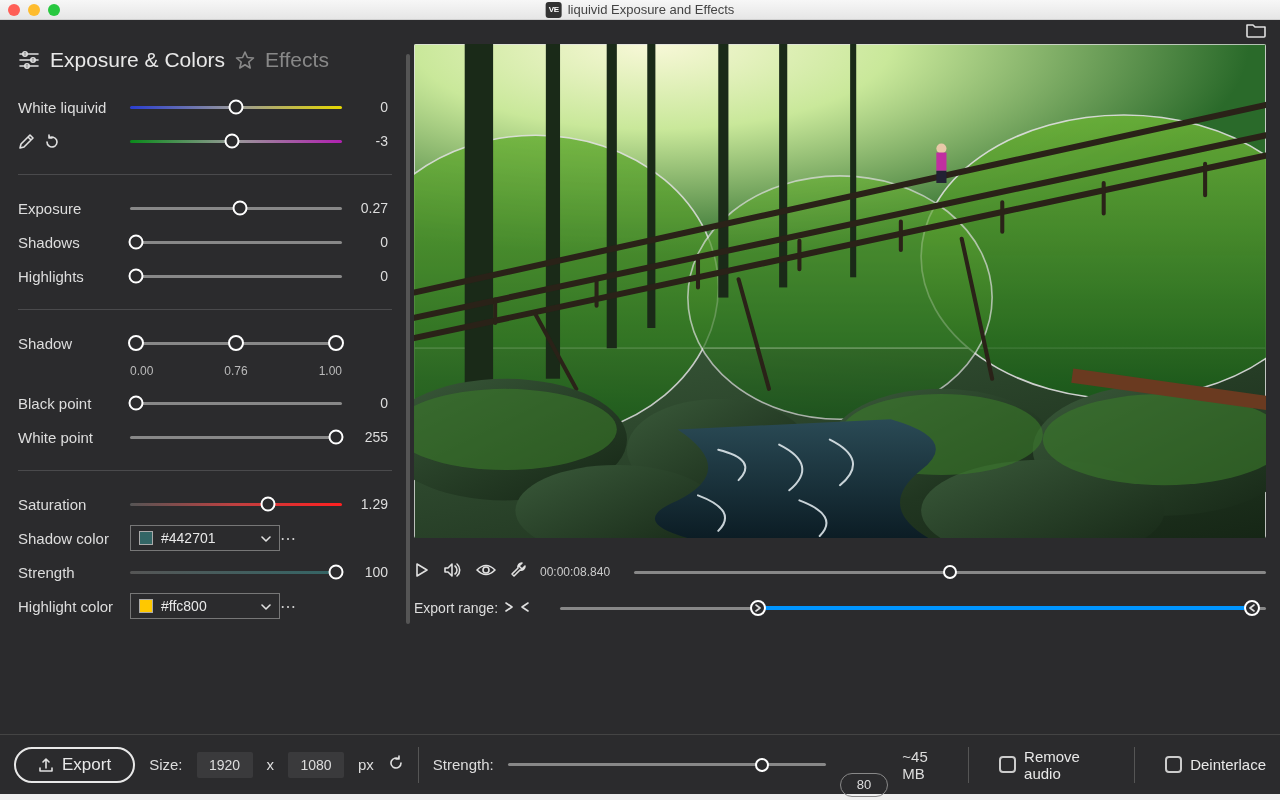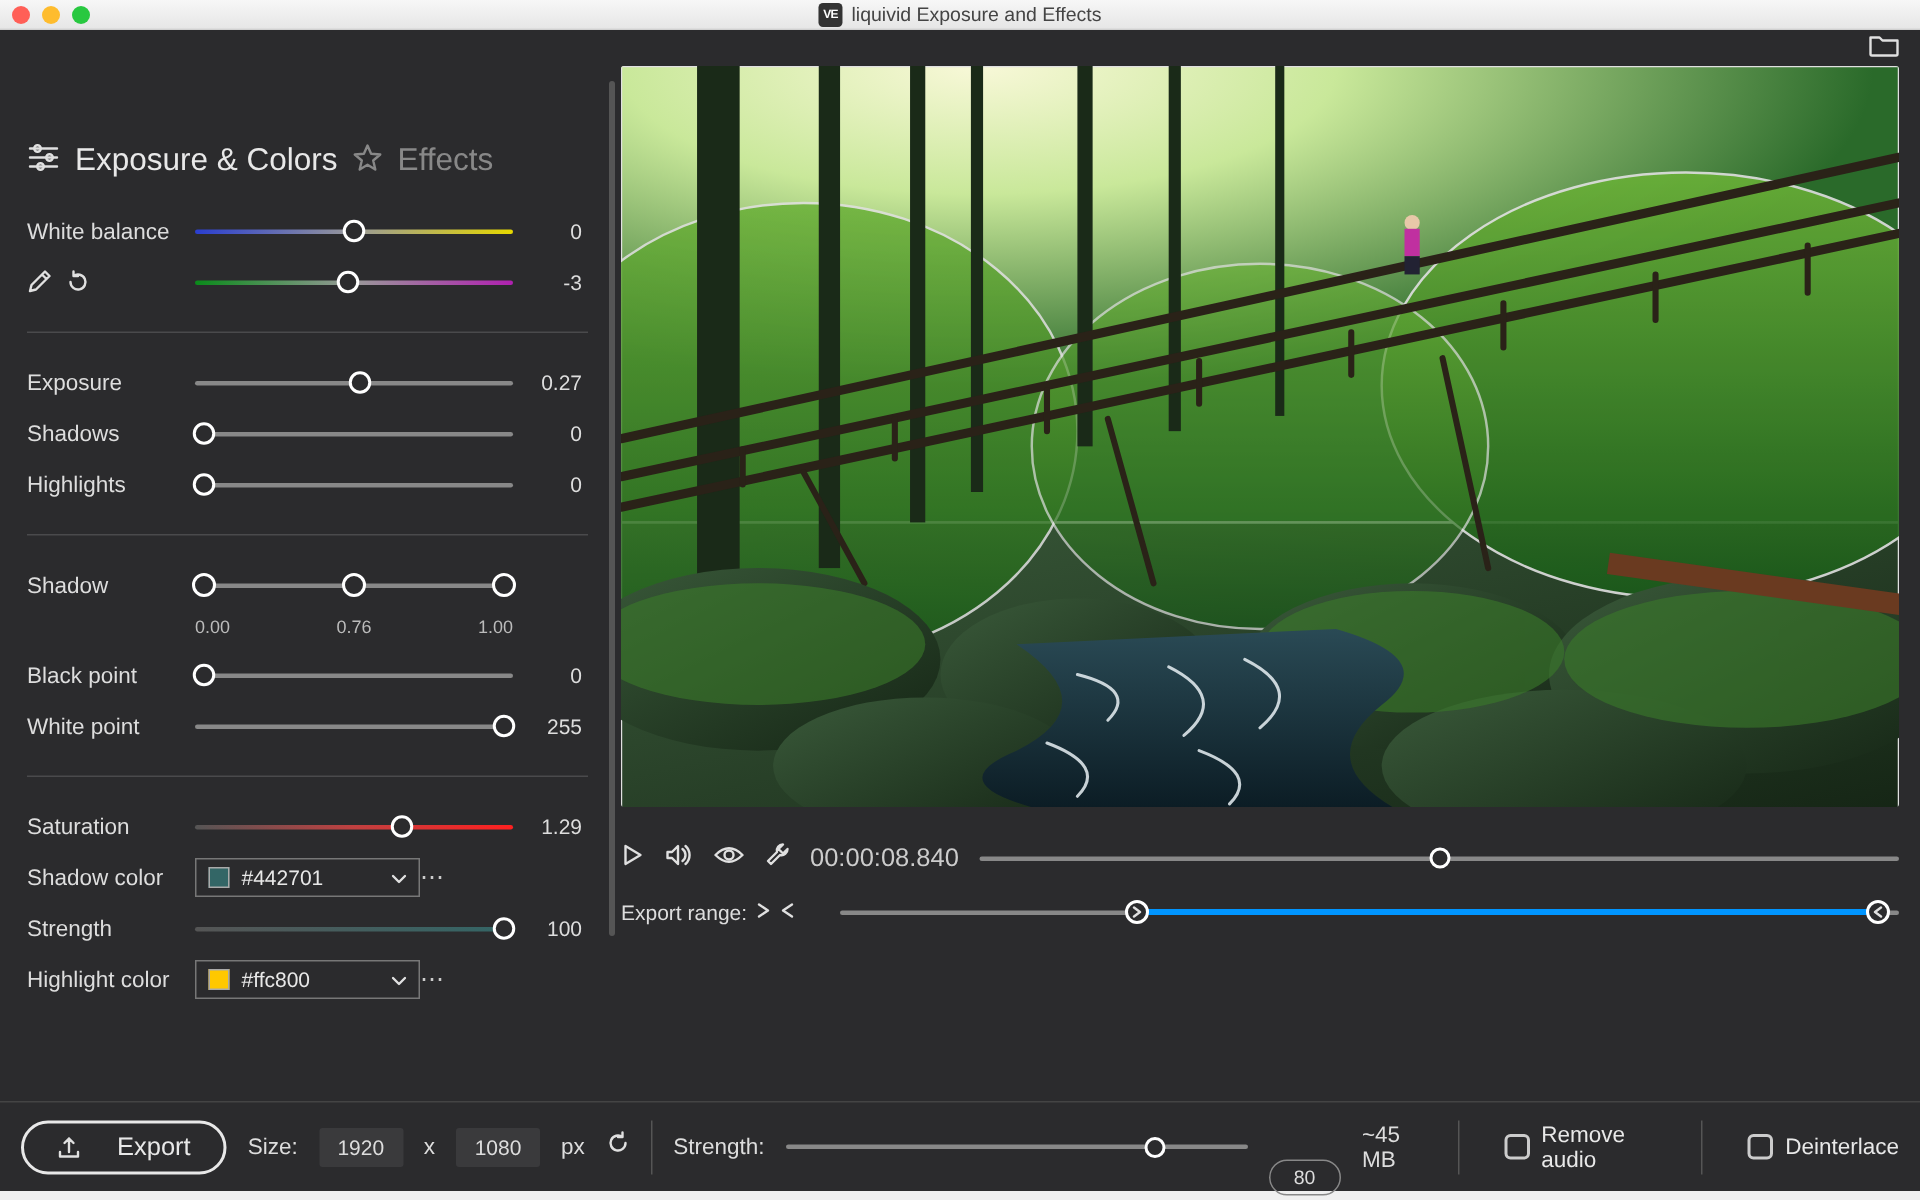--- a/index.html
+++ b/index.html
@@ -14,21 +14,21 @@
 
 .app { height: 774px; background: #2b2b2d; display: flex; flex-direction: column; }
 .topbar { height: 24px; display: flex; justify-content: flex-end; align-items: center; padding: 0 14px; }
 .icon { color: #eaeaea; }
 
 .main { flex: 1; display: flex; overflow: hidden; }
 .sidebar { width: 410px; padding: 4px 18px 0 18px; overflow-y: auto; position: relative; }
 .sidebar::-webkit-scrollbar { width: 0; }
 .scroll-ind { position: absolute; right: 0; top: 10px; width: 4px; height: 570px; background: #555; border-radius: 2px; }
 
-.tabs { display: flex; align-items: flex-start; gap: 10px; margin-bottom: 18px; margin-top: 47px; }
+.tabs { display: flex; align-items: center; gap: 10px; margin-bottom: 18px; }
 .tab-title { font-size: 21px; font-weight: 300; }
 .tab-inactive { color: #888; }
 .star-ic, .sliders-ic { display: inline-flex; }
 
 .row { display: flex; align-items: center; min-height: 34px; }
 .lbl { width: 112px; font-size: 15px; color: #ddd; }
 .val { width: 50px; text-align: right; font-size: 14px; color: #ddd; padding-right: 4px; }
 .slider-wrap { flex: 1; position: relative; height: 20px; display: flex; align-items: center; }
 .track { position: absolute; height: 3px; width: 100%; background: #888; border-radius: 2px; }
 .thumb { position: absolute; width: 15px; height: 15px; border-radius: 50%; background: #2b2b2d; border: 2.5px solid #fff; top: 50%; transform: translate(-50%,-50%); }
@@ -55,25 +55,25 @@
 
 .pb-controls { margin-top: 20px; }
 .pb-row { display: flex; align-items: center; gap: 14px; min-height: 28px; }
 .pb-icons { display: flex; gap: 14px; align-items: center; }
 .timeline { flex: 1; position: relative; height: 18px; display: flex; align-items: center; }
 .tl-track { position: absolute; width: 100%; height: 3px; background: #888; border-radius: 2px; }
 .tl-fill { position: absolute; height: 4px; background: #0095ff; border-radius: 2px; }
 .tl-thumb { position: absolute; width: 14px; height: 14px; border-radius: 50%; background: #2b2b2d; border: 2.5px solid #fff; top: 50%; transform: translate(-50%,-50%); }
 .range-thumb { position: absolute; width: 16px; height: 16px; border-radius: 50%; background: #2b2b2d; border: 2px solid #fff; top: 50%; transform: translate(-50%,-50%); display:flex; align-items:center; justify-content:center;}
 .range-thumb svg { display:block; }
-.time-text { font-size: 17px; color: #ccc; min-width: 80px; }
+.time-text { font-size: 12px; color: #ccc; min-width: 80px; }
 .erl { font-size: 14px; color: #ddd; display:flex; align-items:center; gap:6px; min-width: 132px;}
 
 .bottombar { height: 60px; border-top: 1px solid #444; display: flex; align-items: center; padding: 0 14px; gap: 14px; }
-.export-btn { height: 36px; padding: 0 22px; border: 2px solid #e8e8e8; border-radius: 18px; background: transparent; color: #e8e8e8; font-size: 17px; display: flex; align-items: center; gap: 24px; }
+.export-btn { height: 36px; padding: 0 22px; border: 2px solid #e8e8e8; border-radius: 18px; background: transparent; color: #e8e8e8; font-size: 17px; display: flex; align-items: center; gap: 8px; }
 .size-in { width: 56px; height: 26px; background: #3a3a3c; border: none; color: #ddd; text-align: center; font-size: 14px; border-radius: 2px; }
 .txt { font-size: 15px; color: #ddd; }
 .q-slider { width: 320px; position: relative; height: 18px; display:flex; align-items:center;}
 .q-pill { height: 24px; padding: 0 16px; border: 1px solid #888; border-radius: 12px; font-size: 13px; color: #ddd; display:inline-flex; align-items:center;margin-top:40px;}
 .chk { display: flex; align-items: center; gap: 8px; font-size: 15px; margin-left: 16px; }
 .chkbox { width: 17px; height: 17px; border: 2px solid #ccc; border-radius: 4px; }
 .vsep { width: 1px; height: 36px; background: #555; }
 
 svg { stroke: #e0e0e0; fill: none; stroke-width: 1.6; stroke-linecap: round; stroke-linejoin: round; }
 </style>
@@ -115,21 +115,21 @@
         <span class="tab-title">Exposure &amp; Colors</span>
         <span class="star-ic">
           <svg width="20" height="20" viewBox="0 0 20 20" style="stroke:#888">
               <path d="M10 2 L12.4 7.5 L18.5 8 L13.8 12 L15.2 18 L10 14.8 L4.8 18 L6.2 12 L1.5 8 L7.6 7.5 Z"></path>
             </svg>
         </span>
         <span class="tab-title tab-inactive">Effects</span>
       </div>
 
       <div class="row">
-        <div class="lbl">White balance</div>
+        <div class="lbl">White liquivid</div>
         <div class="slider-wrap">
           <div class="track wb-track1"></div>
             <div class="thumb" style="left:50%"></div>
         </div>
         <div class="val">0</div>
       </div>
       <div class="row">
         <div class="lbl">
           <div class="wb-icons">
             <span><svg width="16" height="16" viewBox="0 0 16 16">

